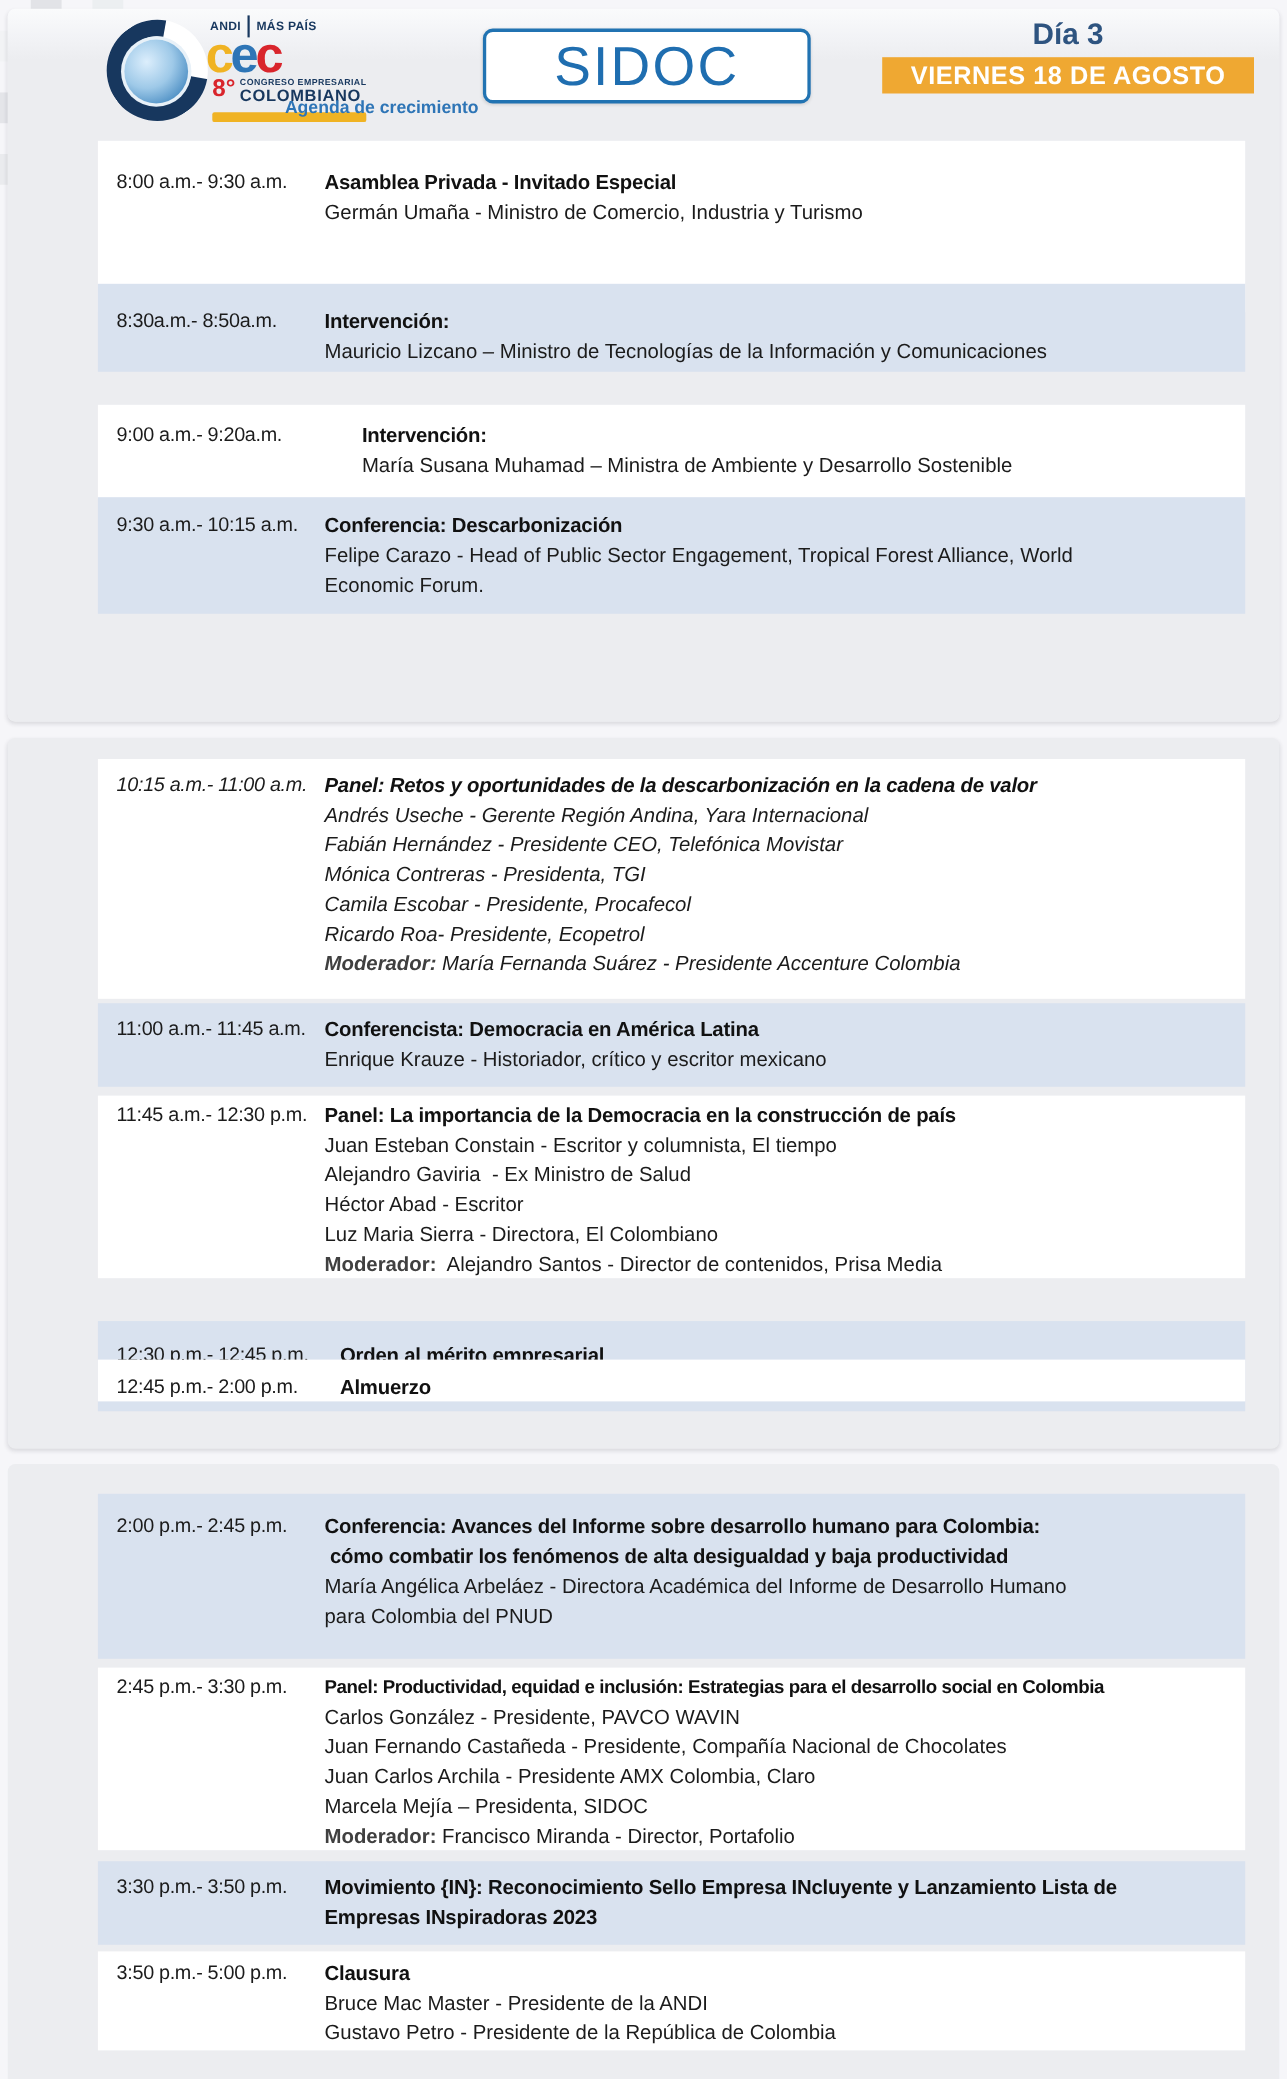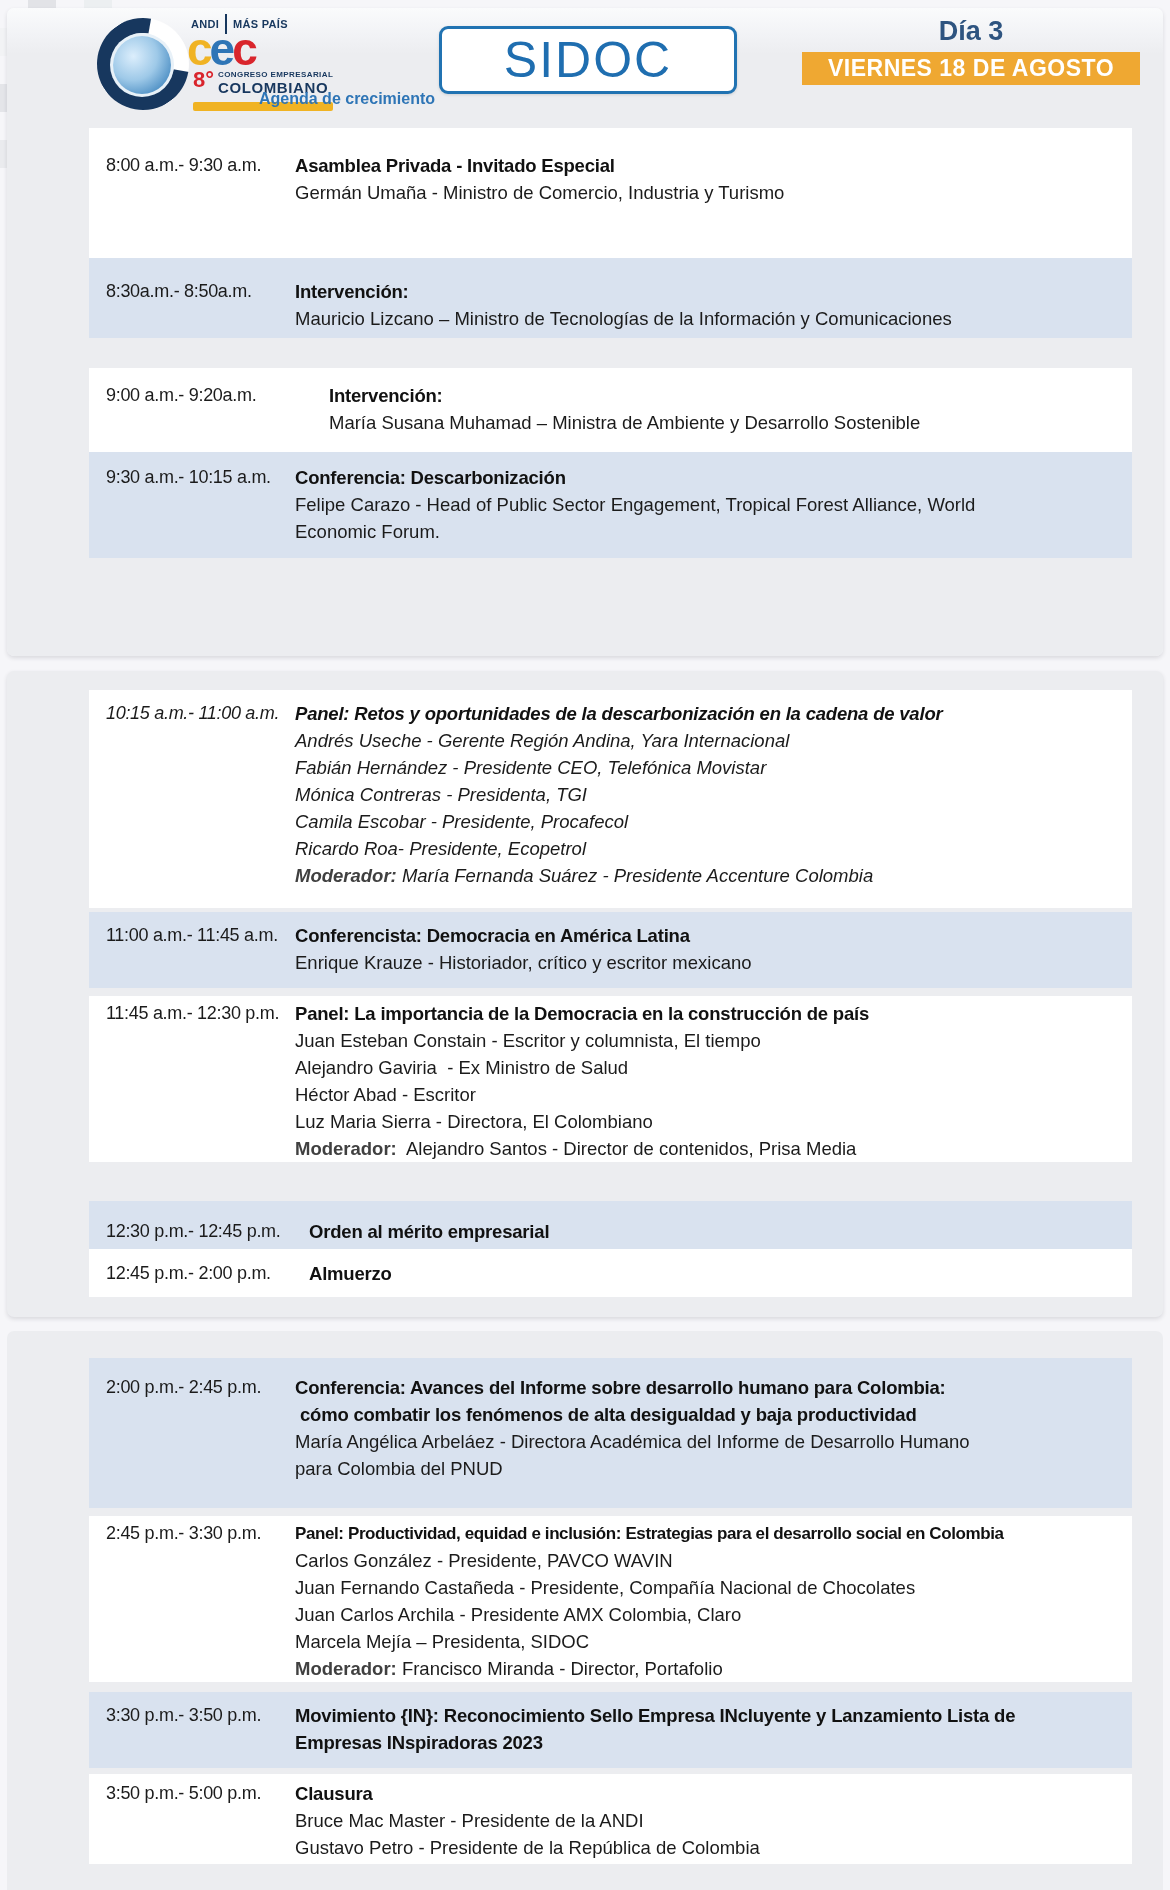--- a/index.html
+++ b/index.html
@@ -210,21 +210,21 @@
     </div>
   </div>
 
   <div class="ev blue" style="top:497px;height:82px;padding-top:17px;margin-top:33px;">
     <div class="time">12:30 p.m.- 12:45 p.m.</div>
     <div class="content gap-lg">
       <div class="title">Orden al mérito empresarial</div>
     </div>
   </div>
 
-  <div class="ev white" style="top:578px;height:48px;padding-top:11px;">
+  <div class="ev white" style="top:565px;height:38px;padding-top:11px;">
     <div class="time">12:45 p.m.- 2:00 p.m.</div>
     <div class="content gap-lg">
       <div class="title">Almuerzo</div>
     </div>
   </div>
 </div>
 
 <div class="page" id="page3">
 
   <div class="ev blue" style="top:27px;height:150px;padding-top:16px;">

